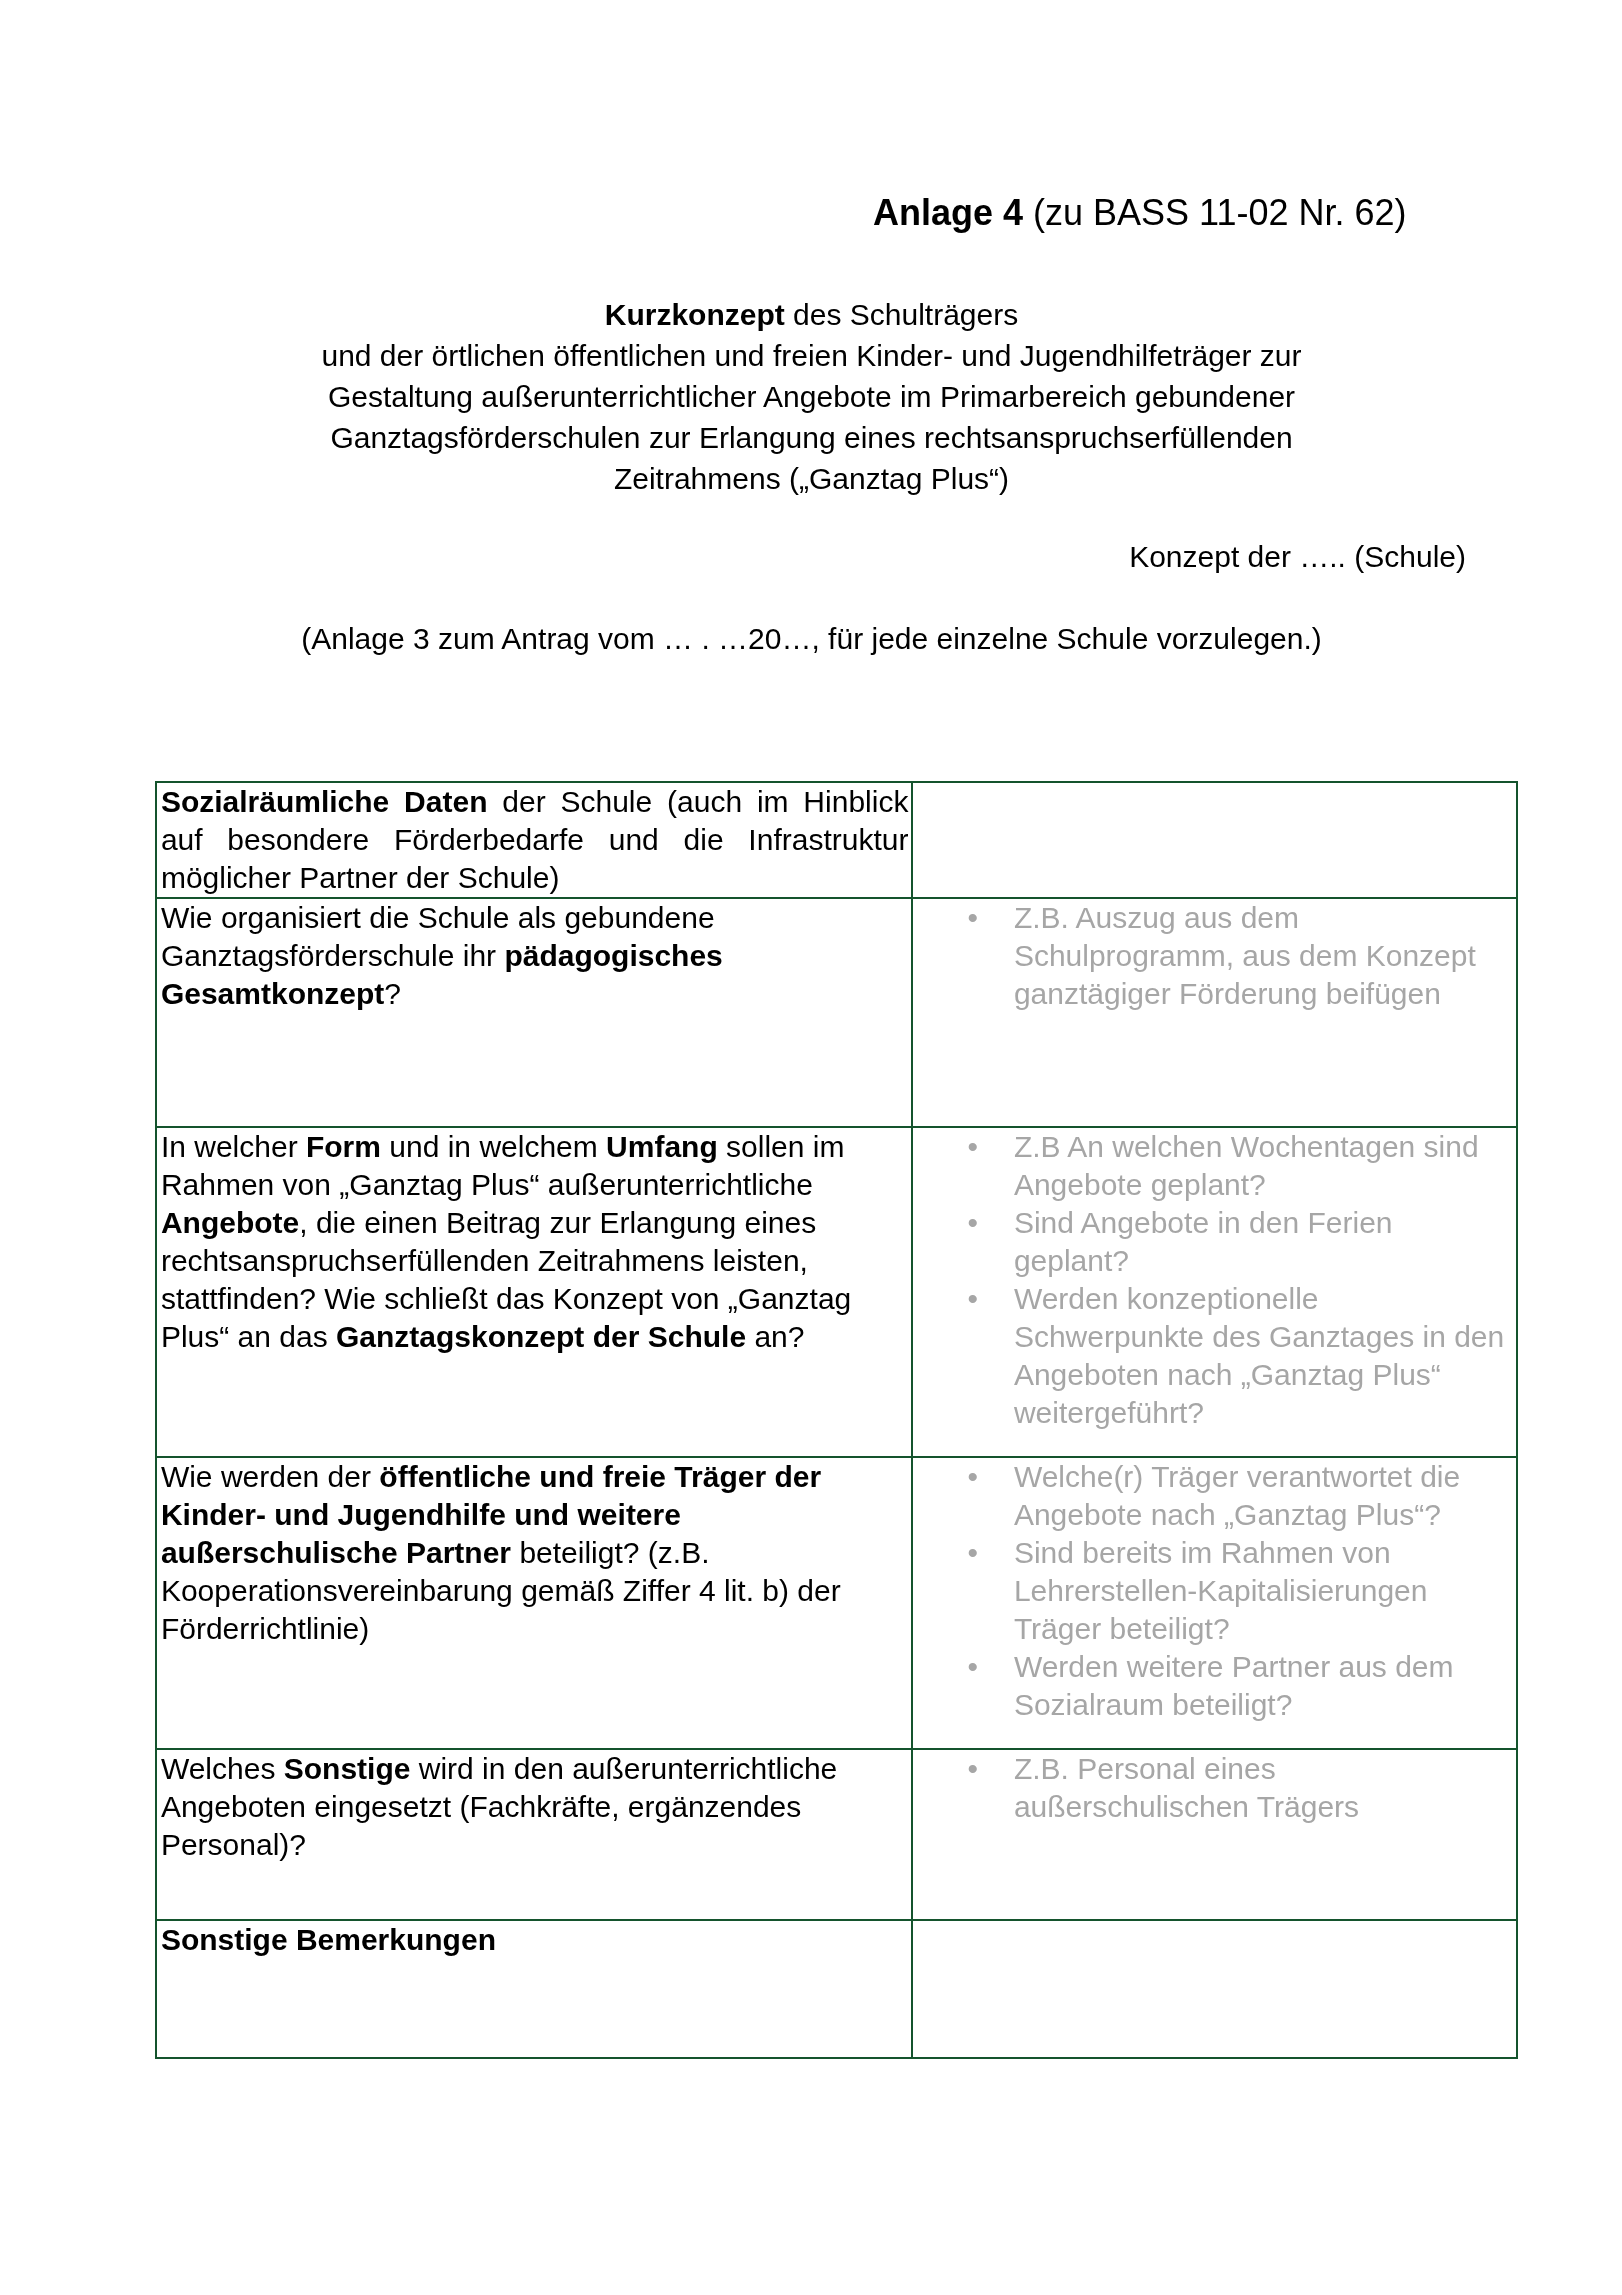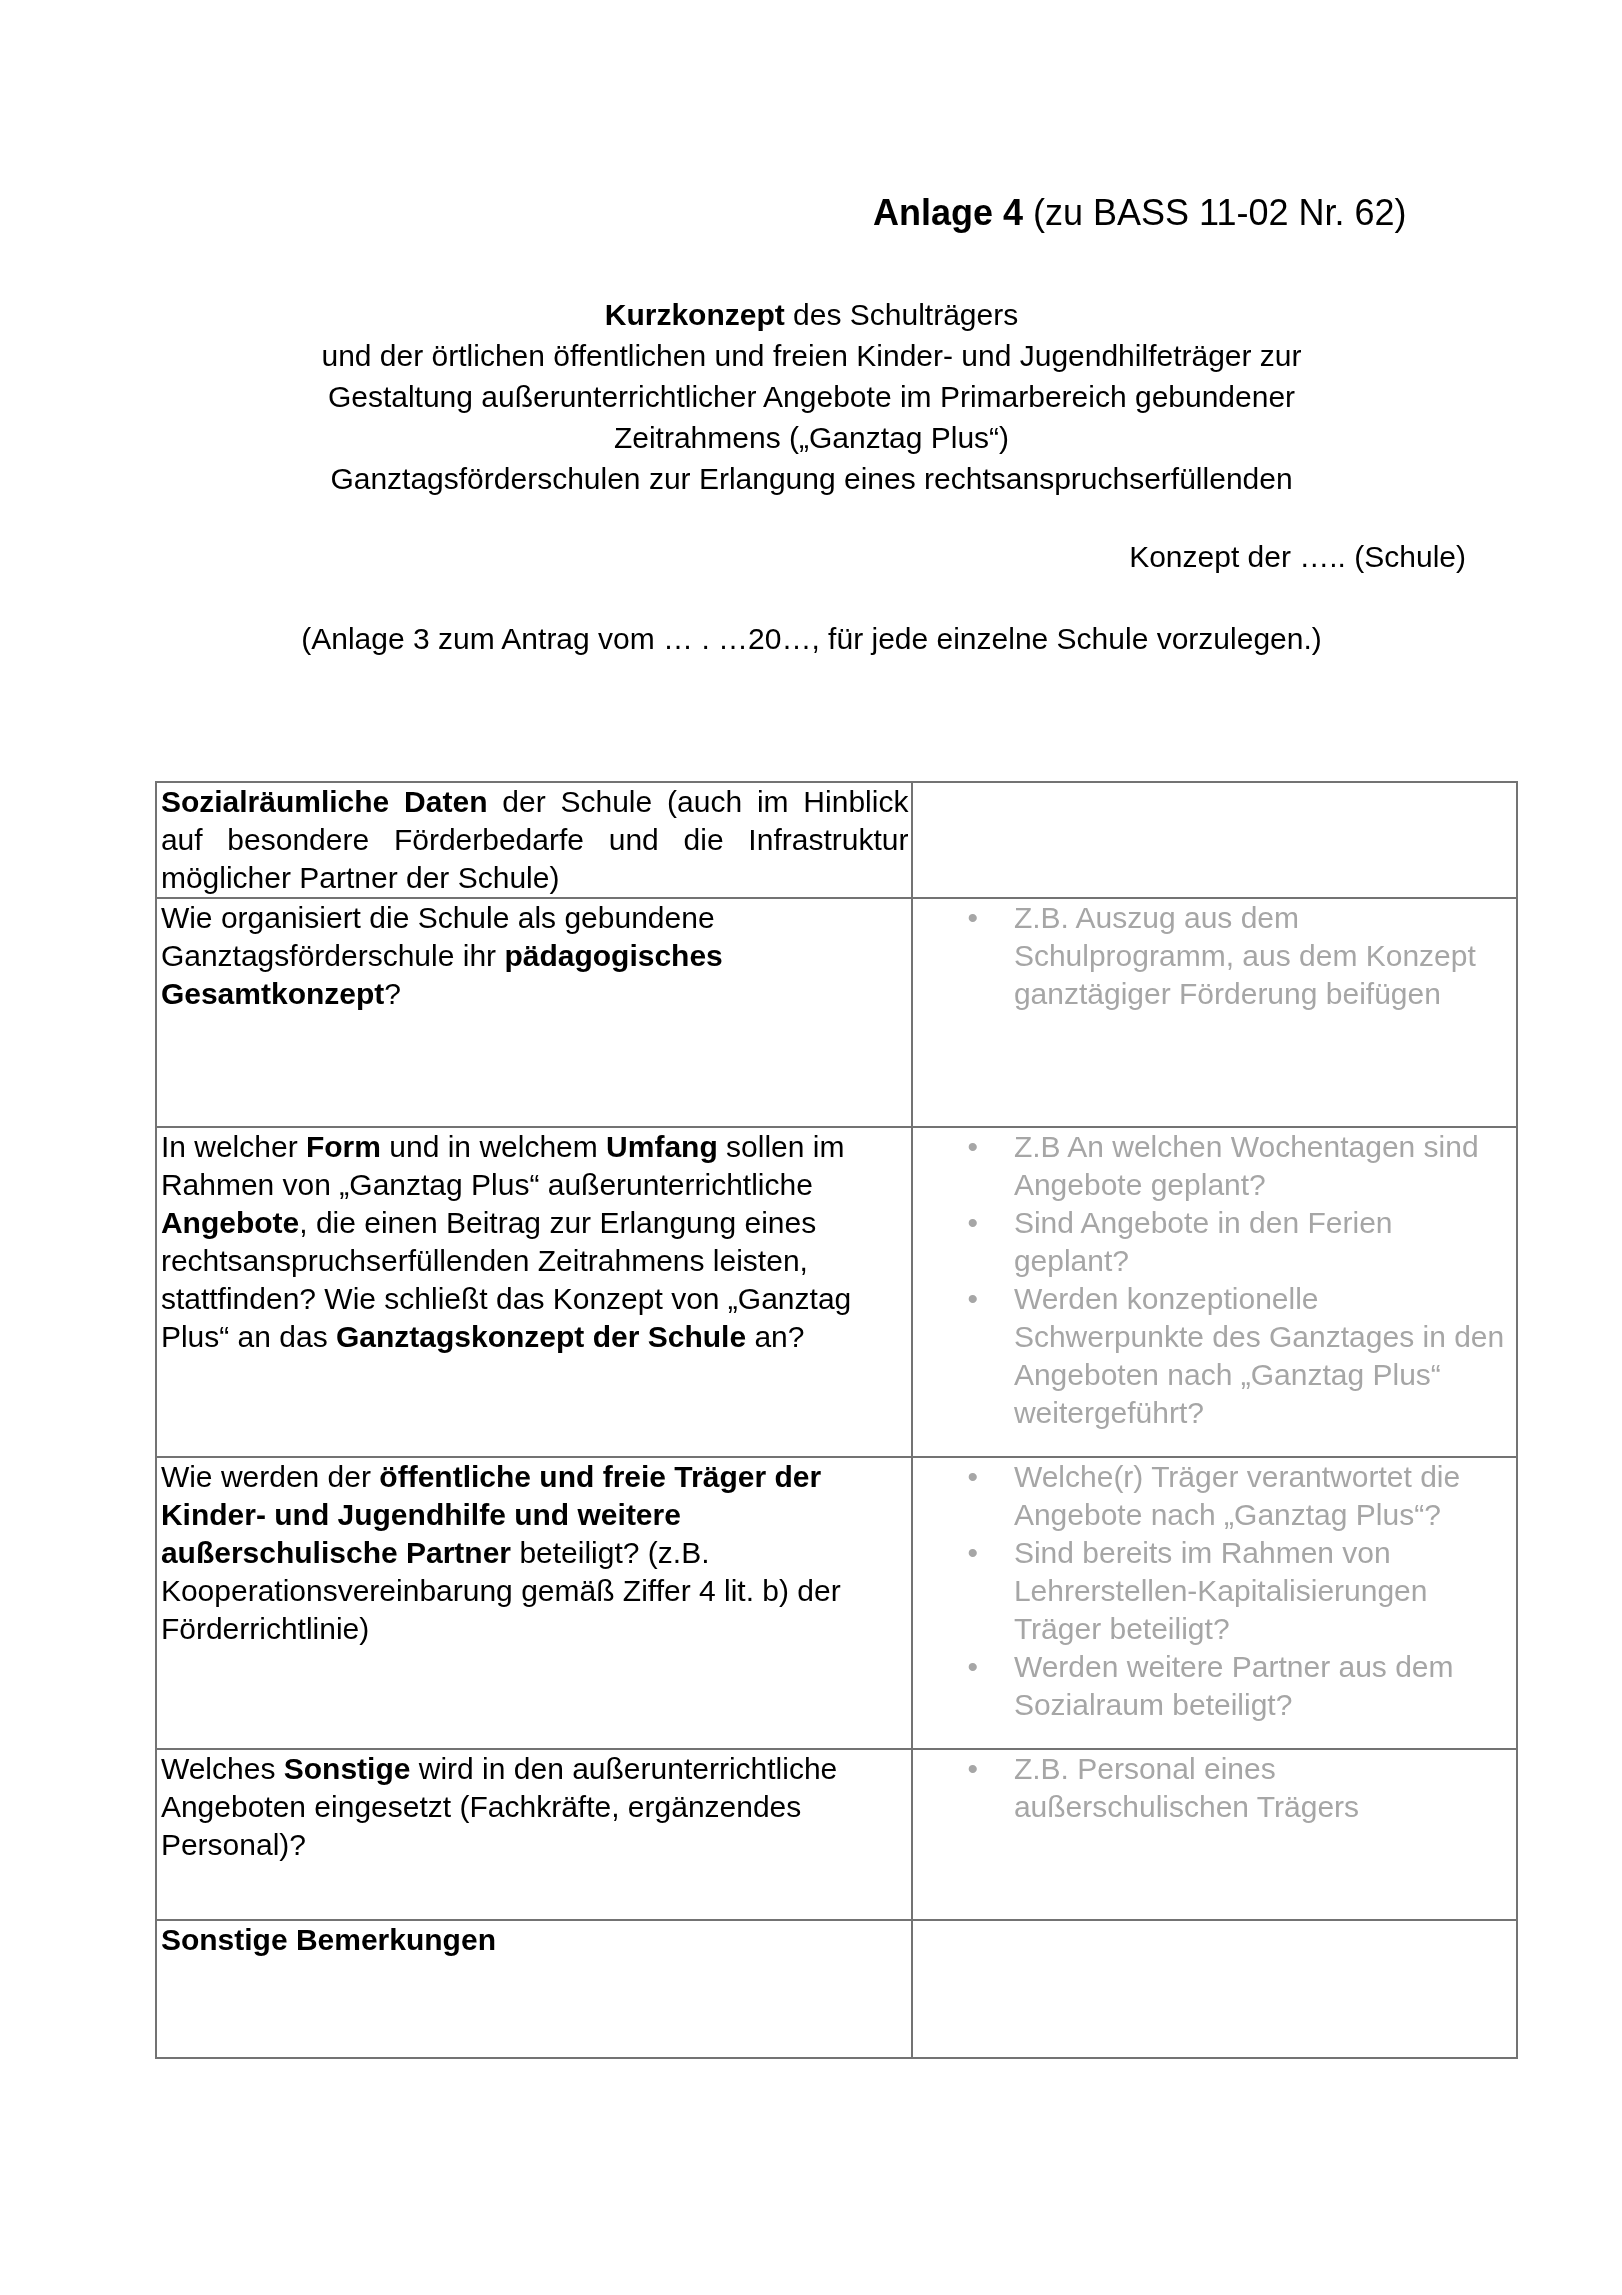--- a/index.html
+++ b/index.html
@@ -67,21 +67,21 @@
       top: 781px;
       width: 1361px;
       border-collapse: collapse;
       table-layout: fixed;
       font-size: 30px;
       line-height: 38px;
     }
     table.form col.c1 { width: 756px; }
     table.form col.c2 { width: 605px; }
     table.form td {
-      border: 2px solid #737373;
+      border: 2px solid #14532d;
       vertical-align: top;
       padding: 0 2.6px 0 3.9px;
     }
     .justify { text-align: justify; text-align-last: left; }
     tr.r1 td { height: 111px; }
     tr.r2 td { height: 227px; }
     tr.r3 td { height: 328px; }
     tr.r4 td { height: 290px; }
     tr.r5 td { height: 169px; }
     tr.r6 td { height: 136px; }
@@ -110,22 +110,22 @@
 <div class="page">
 
   <div class="anlage">
     <b>Anlage 4</b><span> (zu BASS 11-02 Nr. 62)</span>
   </div>
 
   <div class="title-block">
     <div><b>Kurzkonzept</b><span> des Schulträgers</span></div>
     <div>und der örtlichen öffentlichen und freien Kinder- und Jugendhilfeträger zur</div>
     <div>Gestaltung außerunterrichtlicher Angebote im Primarbereich gebundener</div>
+    <div>Ganztagsförderschulen zur Erlangung eines rechtsanspruchserfüllenden</div>
     <div>Zeitrahmens („Ganztag Plus“)</div>
-    <div>Ganztagsförderschulen zur Erlangung eines rechtsanspruchserfüllenden</div>
   </div>
 
   <div class="konzept-line">Konzept der ….. (Schule)</div>
 
   <div class="anlage3-line">(Anlage 3 zum Antrag vom … . …20…, für jede einzelne Schule vorzulegen.)</div>
 
   <table class="form">
     <colgroup>
         <col class="c1">
         <col class="c2">

